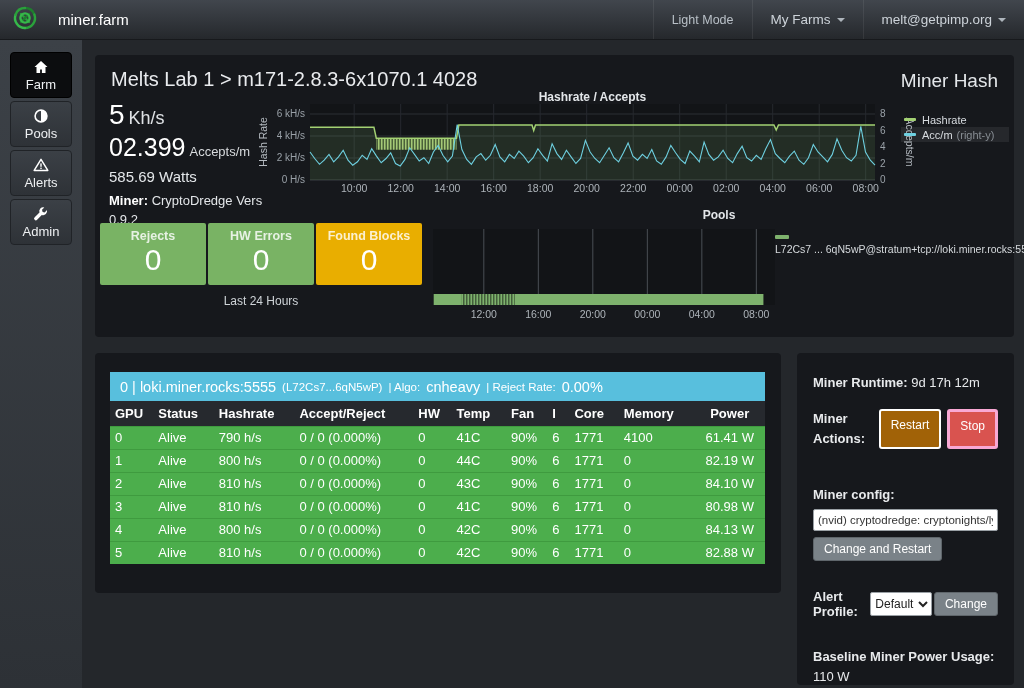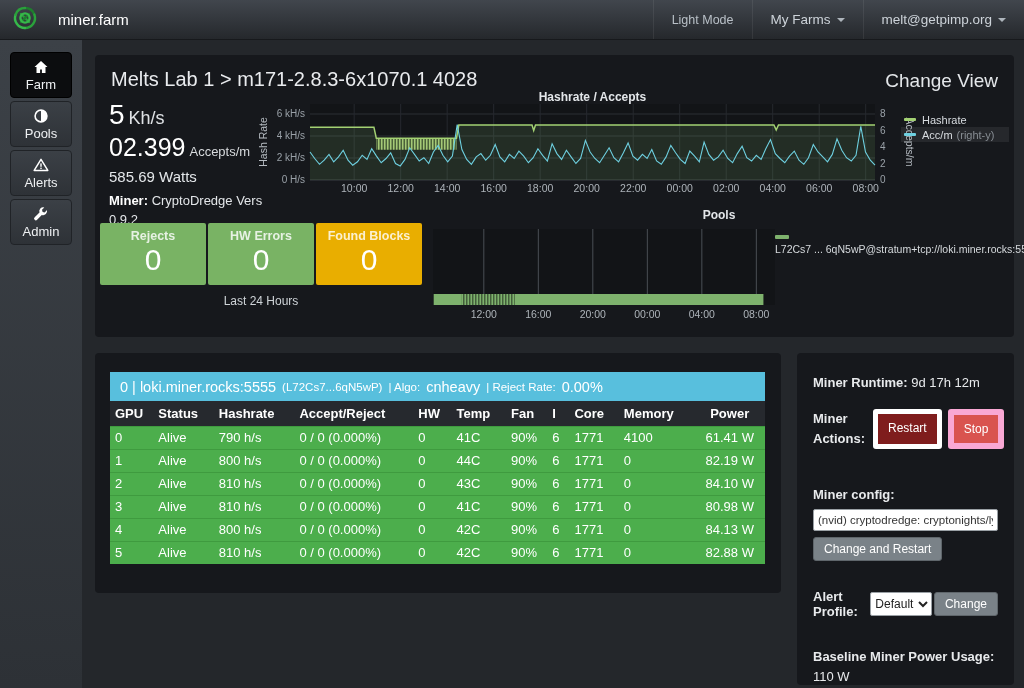--- a/index.html
+++ b/index.html
@@ -83,22 +83,22 @@
   table.gpu th { background:#26292e; text-align:left; font-weight:bold; height:25px; padding-left:5px; }
   table.gpu td { background:#4cae4c; height:23px; padding-left:5px; border-top:1px solid #3f9b3f; }
   table.gpu th.col-power, table.gpu td.col-power { text-align:center; padding-left:0; }
 
   
   .sp-row { font-size:13px; line-height:20px; }
   .sp-row b { font-size:13px; }
   .sp-actions { display:flex; margin-top:16px; }
   .btn { display:inline-block; color:#fff; font-size:12px; border-radius:3px; cursor:pointer;
     padding:4px 10px; text-align:center; }
-  .btn-warn { background:#7f1d1d; border:5px solid #ffffff; margin-left:8px; }
-  .btn-danger { background:#d9534f; border:6px solid #f9a8d4; margin-left:6px; }
+  .btn-warn { background:#a16207; border:2px solid #ffffff; margin-left:8px; }
+  .btn-danger { background:#d9534f; border:3px solid #f9a8d4; margin-left:6px; }
   .btn-gray { background:#7a8288; border:1px solid #5f666b; }
   .spacer-a { height:36px; } .spacer-b { height:28px; }
   .sp-input { width:100%; height:22px; border:1px solid #9aa0a5; border-radius:2px;
     font-size:11.5px; color:#333; padding:0 4px; background:#fff; font-family:"Liberation Sans",sans-serif; }
   .mt6 { margin-top:6px; } .mt4 { margin-top:4px; }
   .alert-row { display:flex; align-items:center; gap:2px; font-size:13px; }
   .alert-row select { height:24px; width:86px; font-size:12px; background:#fff; color:#222;
     border:1px solid #9aa0a5; border-radius:2px; font-family:"Liberation Sans",sans-serif; }
   .baseline-row { display:flex; align-items:center; gap:6px; }
   .baseline-input { width:70px; height:24px; }
@@ -167,21 +167,21 @@
     <div class="rail-btn">
       <svg width="16" height="16" viewBox="0 0 16 16">
         <path d="M13.9 4.1a3.9 3.9 0 0 1-5.1 4.8L4.1 13.7a1.7 1.7 0 1 1-2.4-2.4L6.5 6.6a3.9 3.9 0 0 1 4.8-5.1L9 3.8l.6 2.1 2.1.6z" fill="#fff"></path>
       </svg>
       <span>Admin</span>
     </div>
   </div>
 
   <div class="panel" id="panel-top">
     <div class="breadcrumb">Melts Lab 1 &gt; m171-2.8.3-6x1070.1 4028</div>
-    <div class="view-title">Change View</div>
+    <div class="view-title">Miner Hash</div>
 
     <div class="stats">
       <div class="stat-hash">
         <span>5</span><span class="unit">Kh/s</span>
       </div>
       <div class="stat-acc">
         <span>02.399</span><span class="unit">Accepts/m</span>
       </div>
       <div class="stat-watts">585.69 Watts</div>
       <div class="stat-miner">

